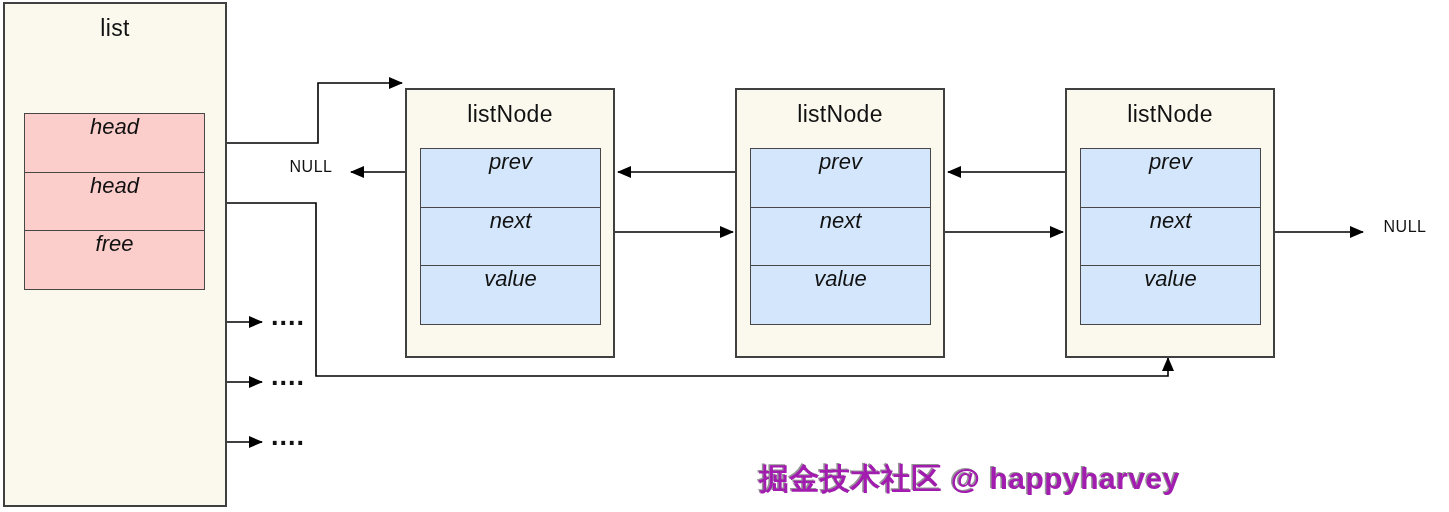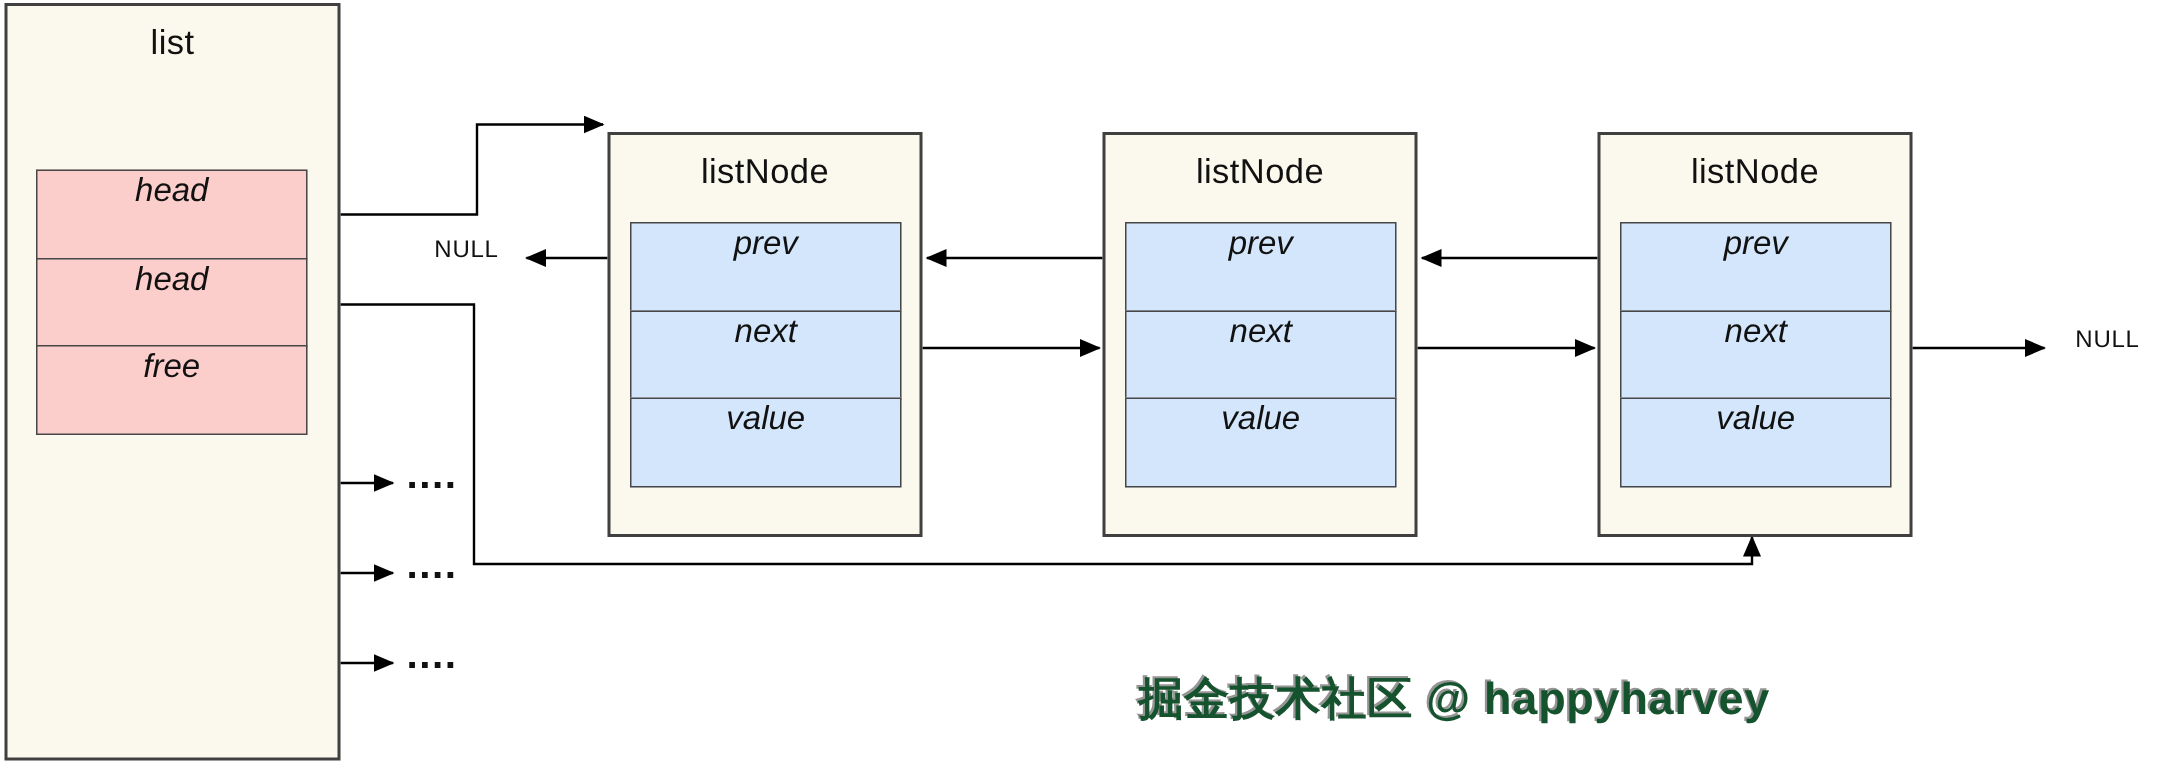--- a/index.html
+++ b/index.html
@@ -78,25 +78,25 @@
     letter-spacing: 1px;
     line-height: 27px;
   }
   #dots-dup   { top: 303px; }
   #dots-free  { top: 363px; }
   #dots-match { top: 423px; }
 
   .watermark {
     position: absolute;
     right: 10px;
-    bottom: 25px;
+    bottom: 12px;
     font-size: 30px;
     font-weight: bold;
     letter-spacing: 0.5px;
-    color: #14532d;
+    color: #a21caf;
     text-shadow: -1.5px -1.5px 0 #959595, 1.5px 1.5px 0 #ffffff;
     white-space: nowrap;
   }
 </style>
 </head>
 <body>
 
 <div id="canvas">
 
   <svg id="arrows" width="1449" height="512" viewBox="0 0 1449 512">

